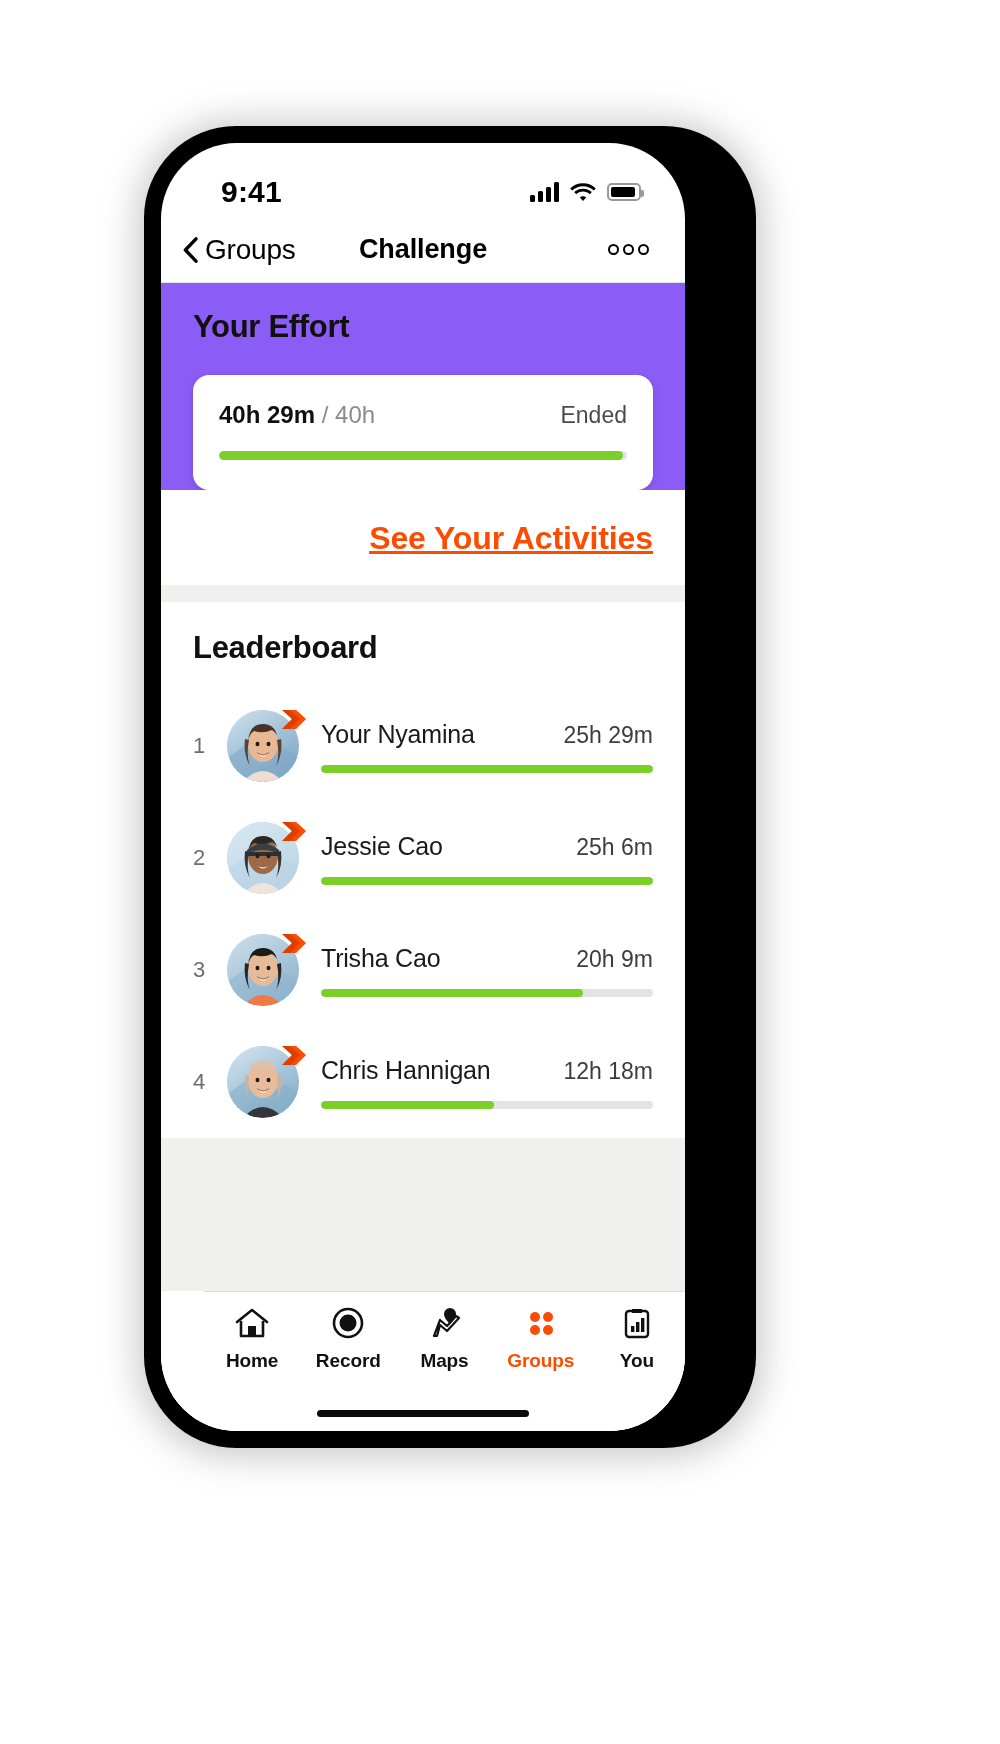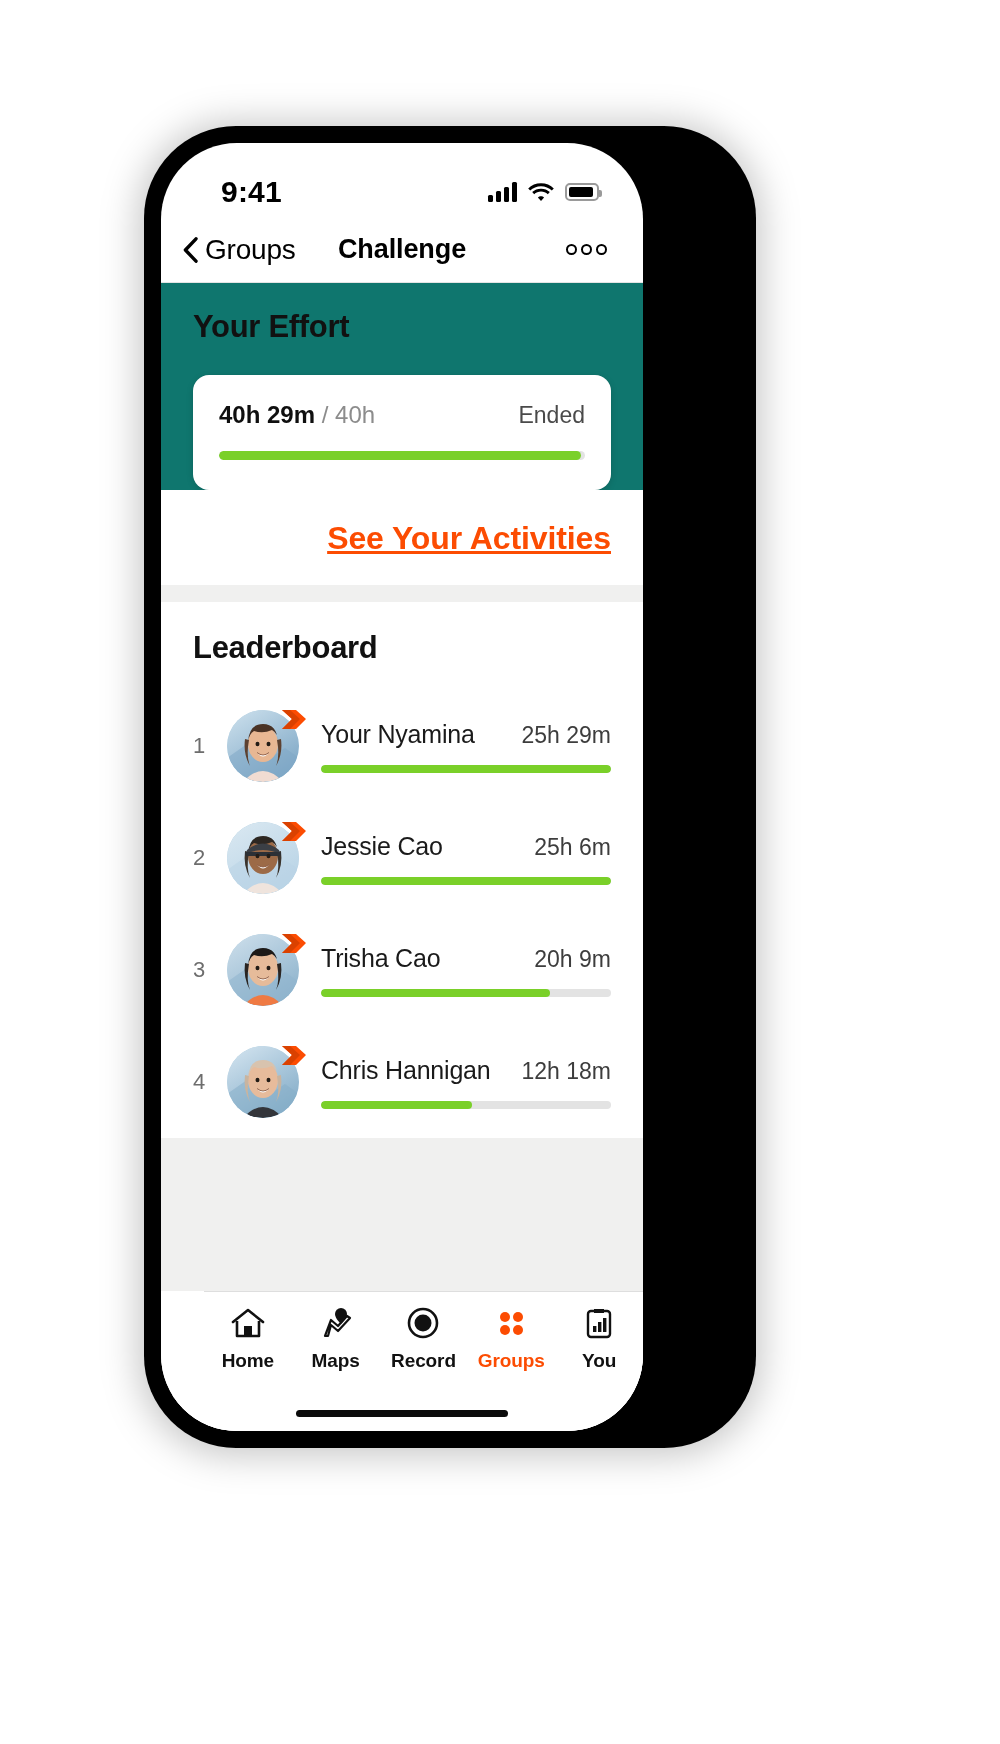--- a/index.html
+++ b/index.html
@@ -27,21 +27,21 @@
   .phone-body {
     position: absolute;
     left: 144px; top: 126px;
     width: 612px; height: 1322px;
     background: #000000;
     border-radius: 92px;
   }
   .phone-screen {
     position: absolute;
     left: 161px; top: 143px;
-    width: 482px; height: 1288px;
+    width: 524px; height: 1288px;
     background: #ffffff;
     border-radius: 76px;
     overflow: hidden;
     display: flex;
     flex-direction: column;
   }
 
   
   .status-bar {
     height: 74px;
@@ -118,21 +118,21 @@
   .nav-more span {
     width: 11px; height: 11px;
     border: 2.4px solid #000;
     border-radius: 50%;
     display:block;
   }
 
   
   .content { flex: 1 1 auto; display:flex; flex-direction: column; background:#fff; min-height:0; }
 
-  .effort-section { padding: 26px 32px 0 32px; background:#0f766e; }
+  .effort-section { padding: 26px 32px 0 32px; background:#8b5cf6; }
   .section-title {
     font-size: 31px; font-weight: bold; color: #111; letter-spacing: -0.3px;
   }
 
   .effort-card {
     margin-top: 30px;
     background: #fff;
     border-radius: 16px;
     box-shadow: 0 2px 7px rgba(0,0,0,0.13), 0 0 1px rgba(0,0,0,0.12);
     padding: 26px 26px 30px 26px;
@@ -531,34 +531,34 @@
                 <path d="M4 18 L19 6 L34 18" fill="none" stroke="#111" stroke-width="2.6" stroke-linecap="round" stroke-linejoin="round"></path>
                 <path d="M8 17 L8 32 L30 32 L30 17" fill="none" stroke="#111" stroke-width="2.6" stroke-linejoin="round"></path>
                 <rect x="15" y="22" width="8" height="10" fill="#111"></rect>
               </svg>
             </span>
     <span class="tab-label">Home</span>
           </div>
           <div class="tab-item">
     <span>
               <svg class="tab-icon" viewBox="0 0 38 38">
+                <circle cx="19" cy="19" r="14" fill="none" stroke="#111" stroke-width="2.6"></circle>
+                <circle cx="19" cy="19" r="8.5" fill="#111"></circle>
+              </svg>
+            </span>
+    <span class="tab-label">Record</span>
+          </div>
+          <div class="tab-item">
+    <span>
+              <svg class="tab-icon" viewBox="0 0 38 38">
                 <path d="M8 32 L14 16 L21 22 L30 12 L33 14 L21 27 L14 21 L11 32 Z" fill="none" stroke="#111" stroke-width="2.2" stroke-linejoin="round"></path>
                 <path d="M24 4 a6 6 0 0 1 6 6 c0 4.5 -6 10 -6 10 s-6 -5.5 -6 -10 a6 6 0 0 1 6 -6Z" fill="#111"></path>
               </svg>
             </span>
     <span class="tab-label">Maps</span>
-          </div>
-          <div class="tab-item">
-    <span>
-              <svg class="tab-icon" viewBox="0 0 38 38">
-                <circle cx="19" cy="19" r="14" fill="none" stroke="#111" stroke-width="2.6"></circle>
-                <circle cx="19" cy="19" r="8.5" fill="#111"></circle>
-              </svg>
-            </span>
-    <span class="tab-label">Record</span>
           </div>
           <div class="tab-item active">
     <span>
               <svg class="tab-icon" viewBox="0 0 38 38">
                 <circle cx="13" cy="13" r="5" fill="#fc4c02"></circle>
                 <circle cx="26" cy="13" r="5" fill="#fc4c02"></circle>
                 <circle cx="13" cy="26" r="5" fill="#fc4c02"></circle>
                 <circle cx="26" cy="26" r="5" fill="#fc4c02"></circle>
               </svg>
             </span>

